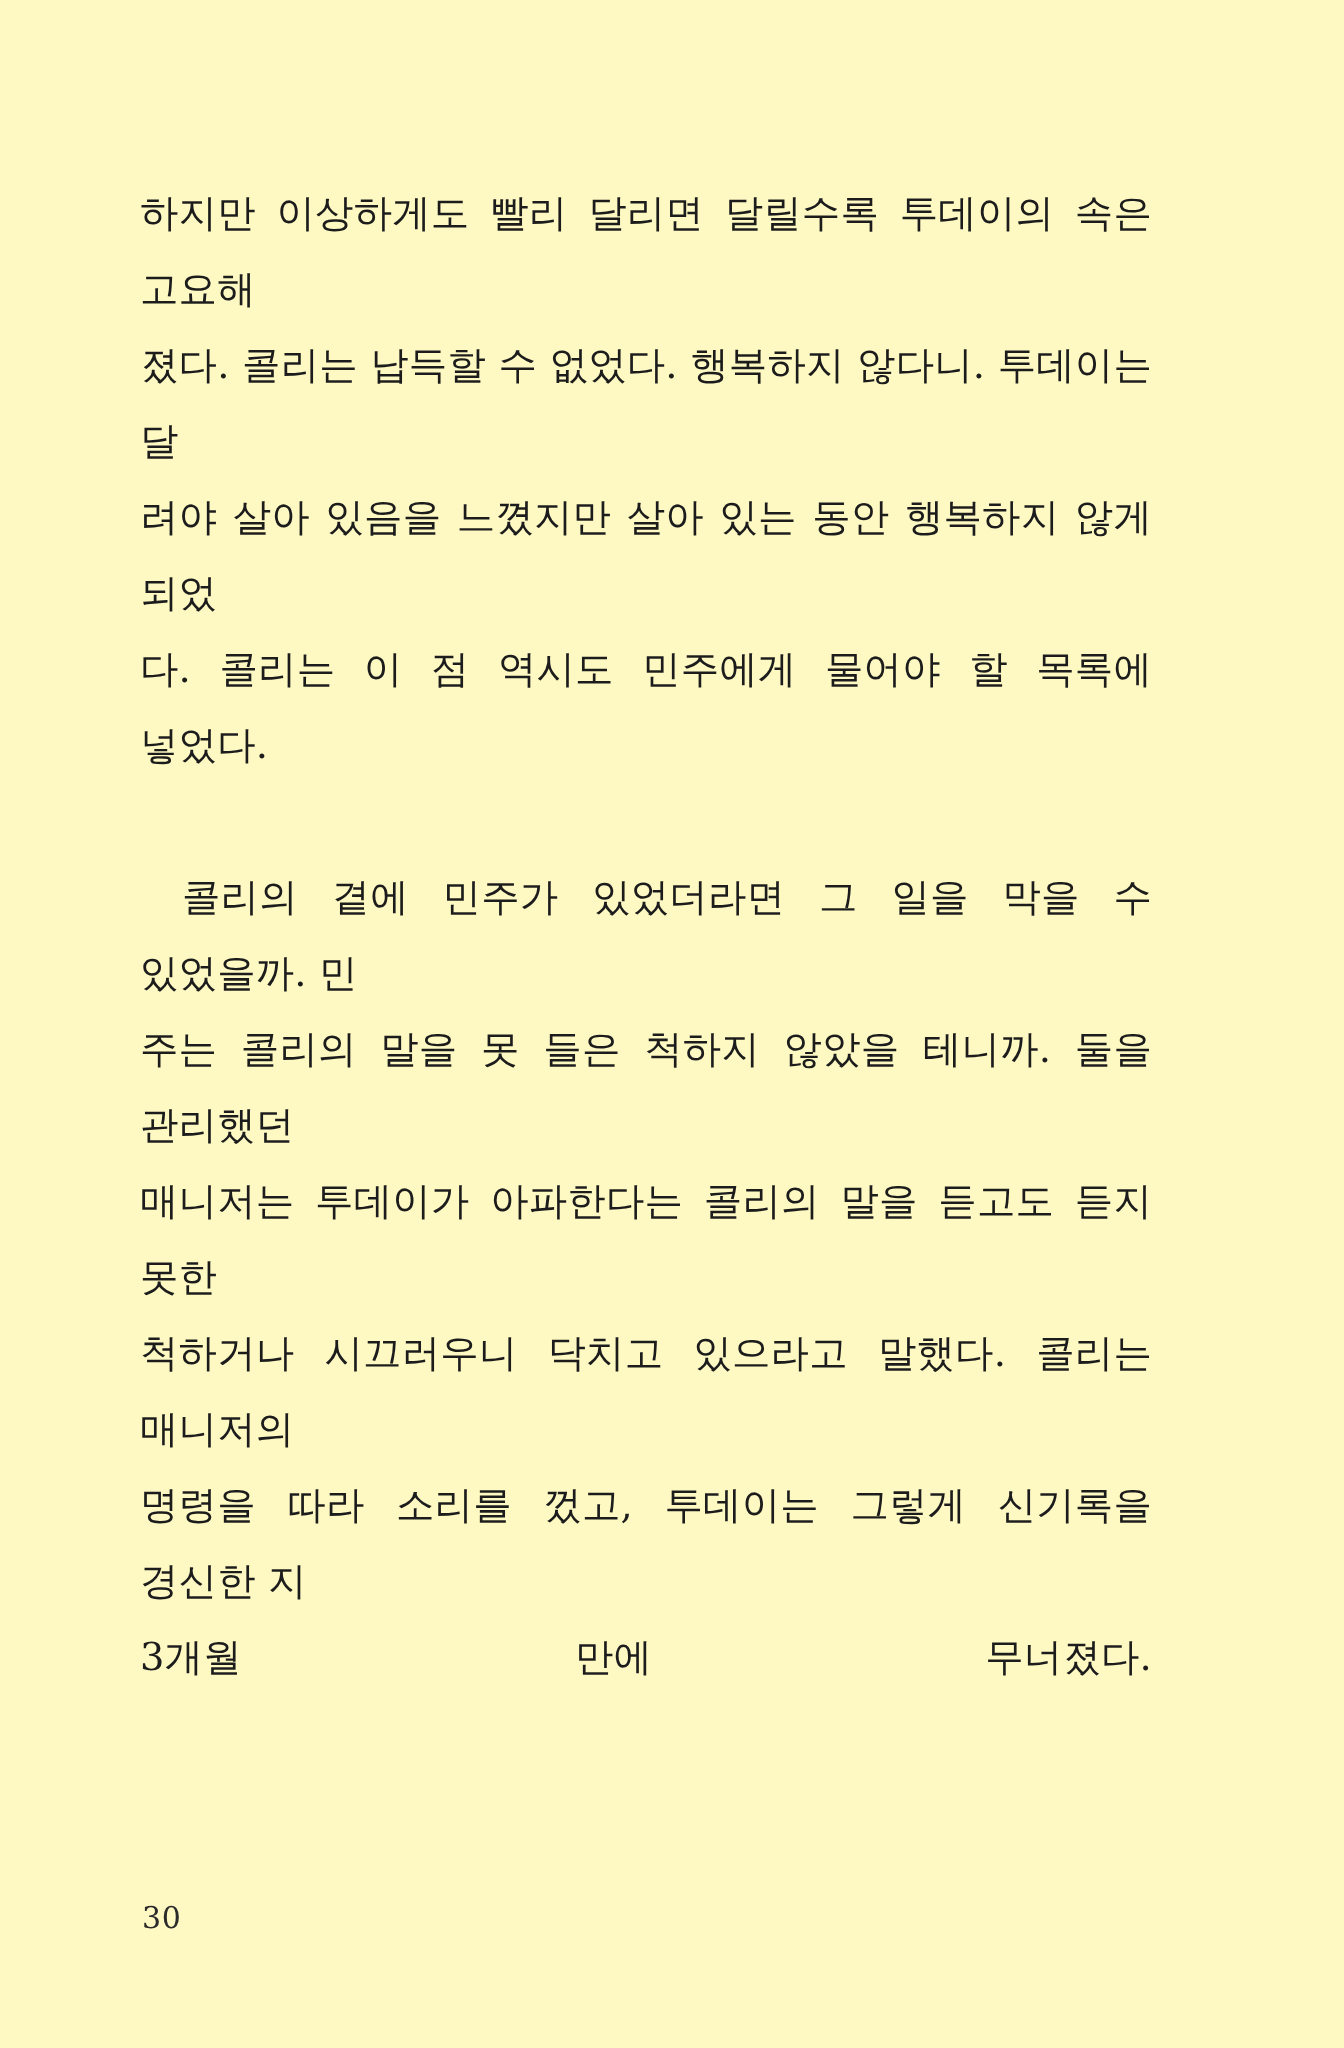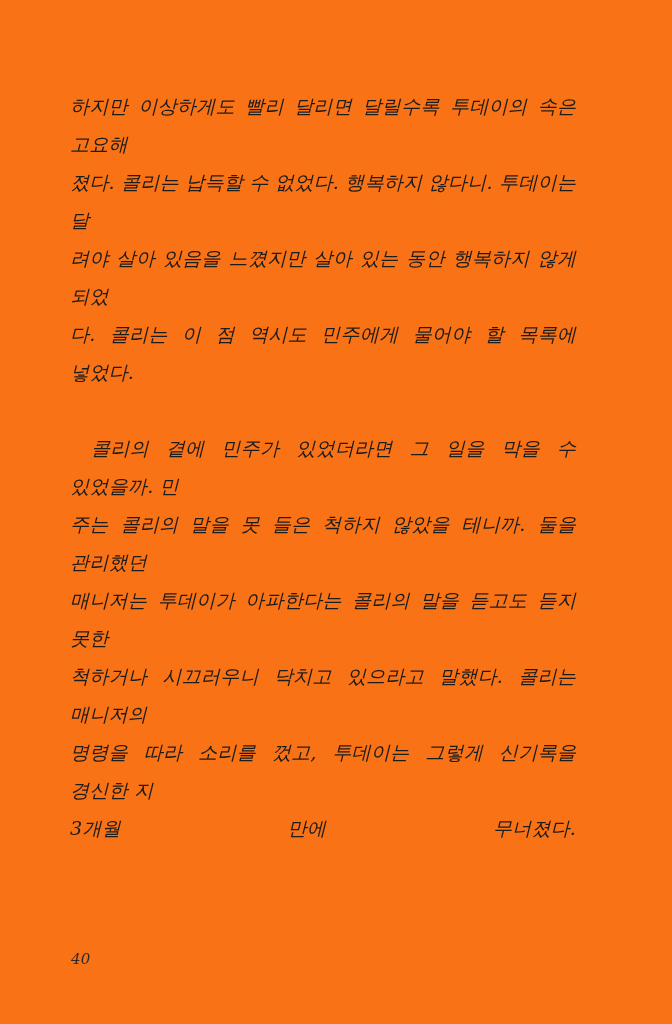--- a/index.html
+++ b/index.html
@@ -15,22 +15,21 @@
     font-family: "DejaVu Serif", "Liberation Serif", serif;
     color: #1a1a1a;
   }
 
   #page {
     position: absolute;
     left: 0;
     top: 0;
     width: 672px;
     height: 1024px;
-    background: #f97316;
-    font-style: italic;
+    background: #fef9c3;
   }
 
   #text-block {
     position: absolute;
     left: 70px;
     top: 88px;
     width: 506px;
   }
 
   .para {
@@ -79,15 +78,15 @@
 다. 콜리는 이 점 역시도 민주에게 물어야 할 목록에 넣었다.</p>
     <p class="para indented">콜리의 곁에 민주가 있었더라면 그 일을 막을 수 있었을까. 민
 주는 콜리의 말을 못 들은 척하지 않았을 테니까. 둘을 관리했던
 매니저는 투데이가 아파한다는 콜리의 말을 듣고도 듣지 못한
 척하거나 시끄러우니 닥치고 있으라고 말했다. 콜리는 매니저의
 명령을 따라 소리를 껐고, 투데이는 그렇게 신기록을 경신한 지
 3개월 만에 무너졌다.</p>
 
   </div>
 
-  <div id="page-number">40</div>
+  <div id="page-number">30</div>
 
 </div>
 
 </body></html>

